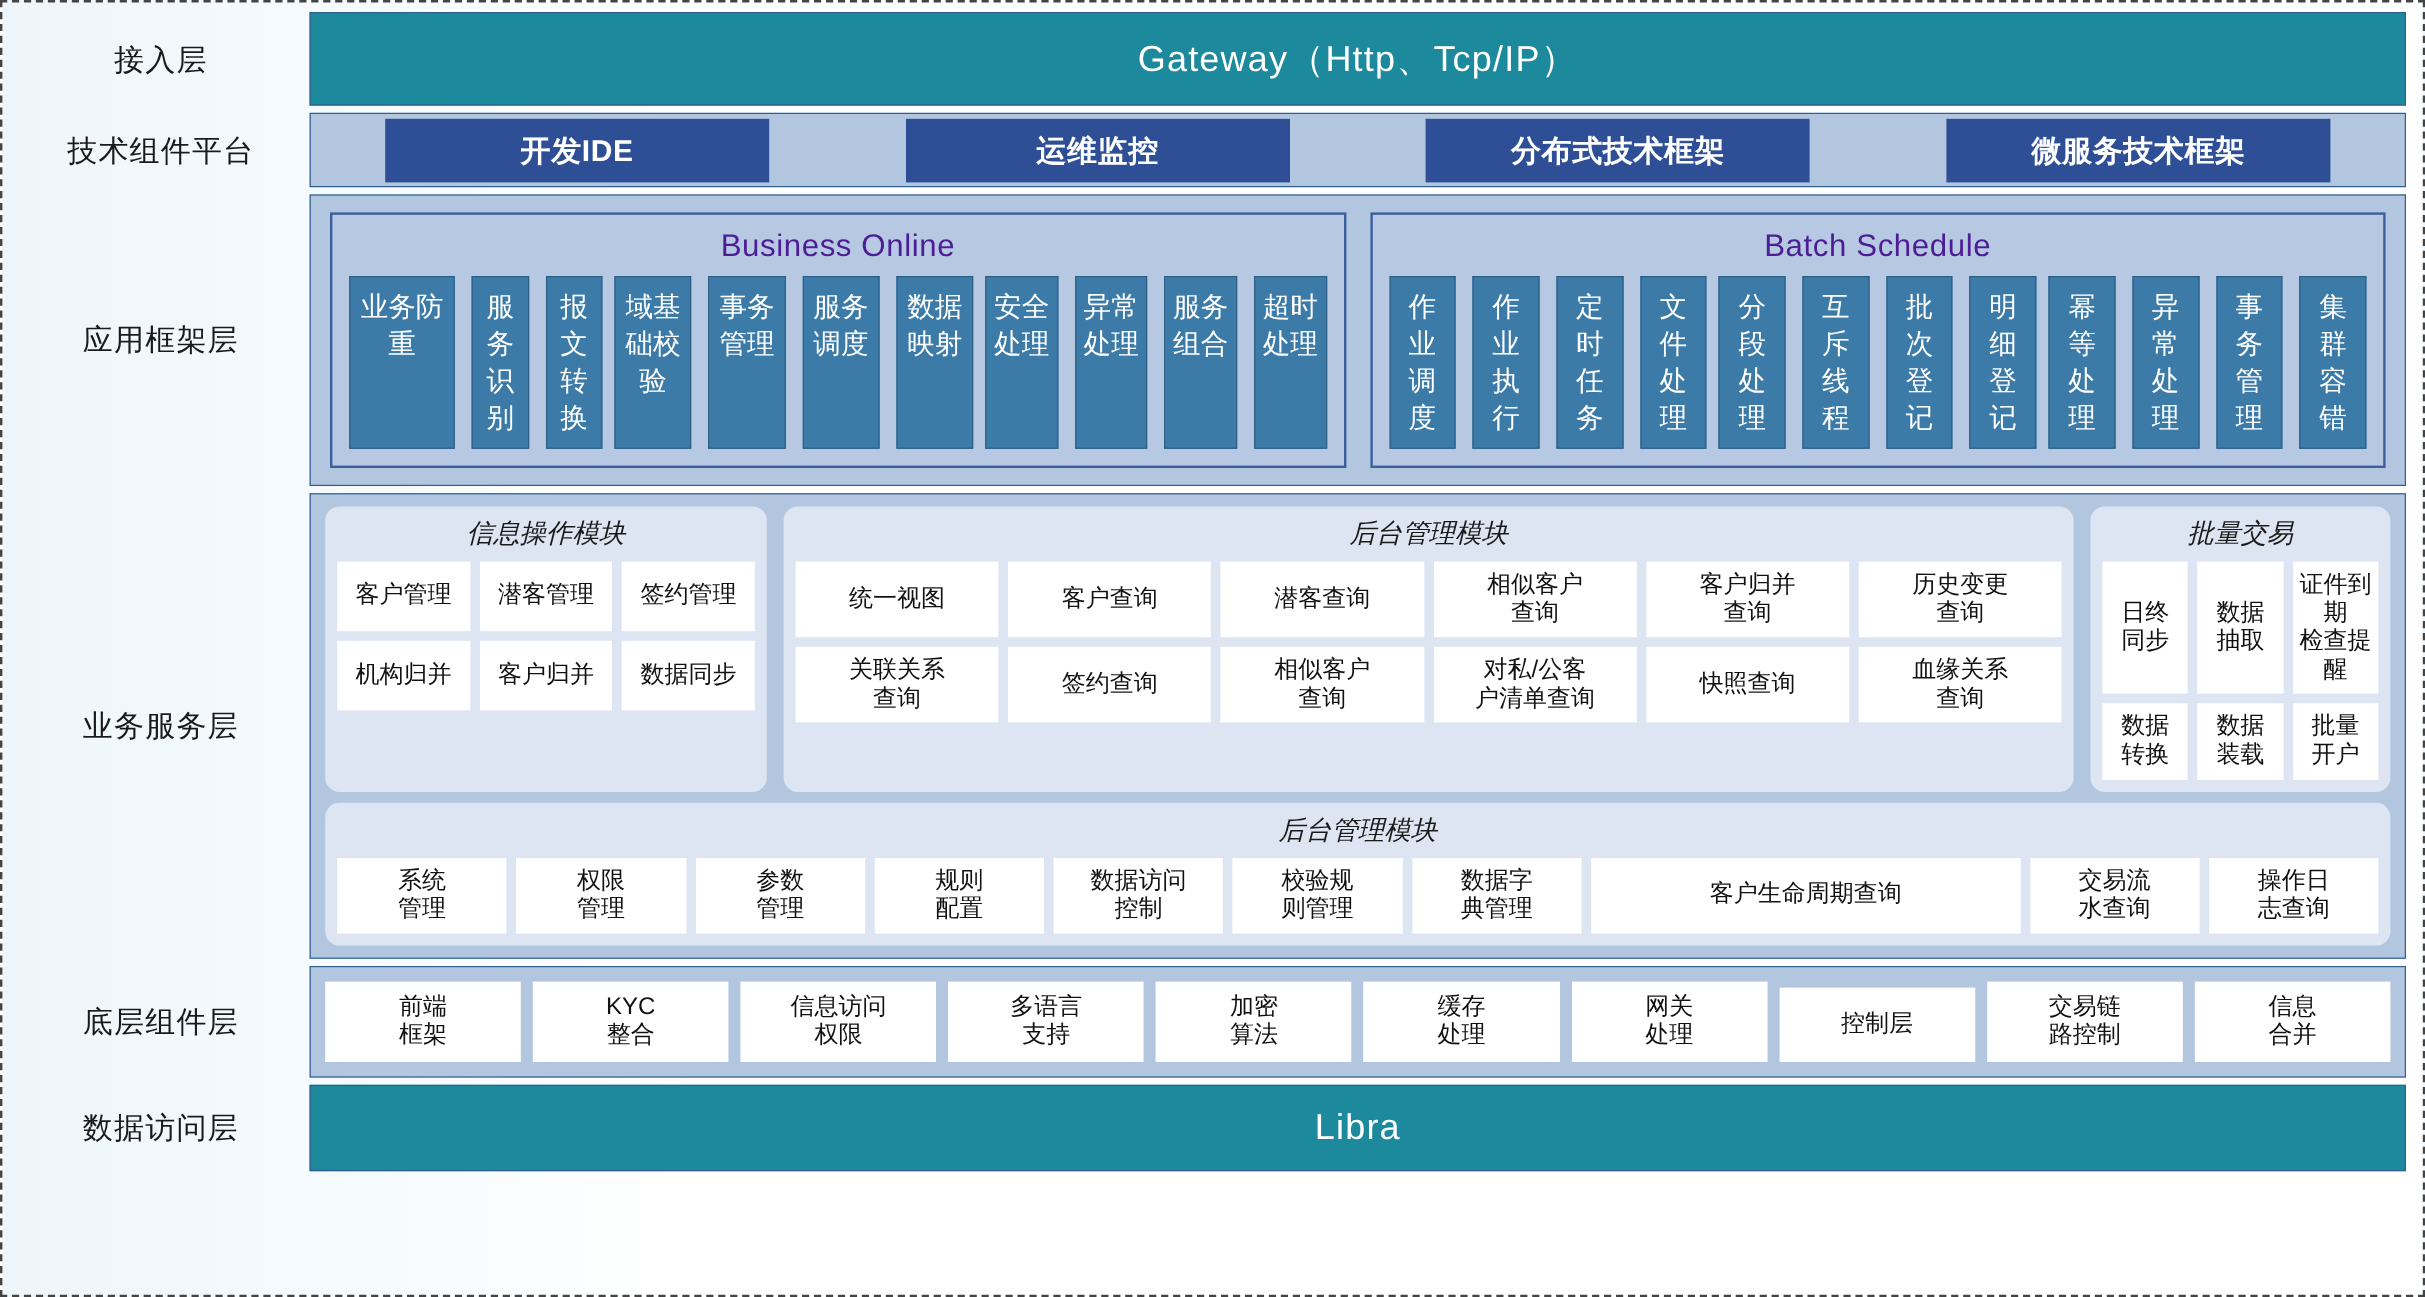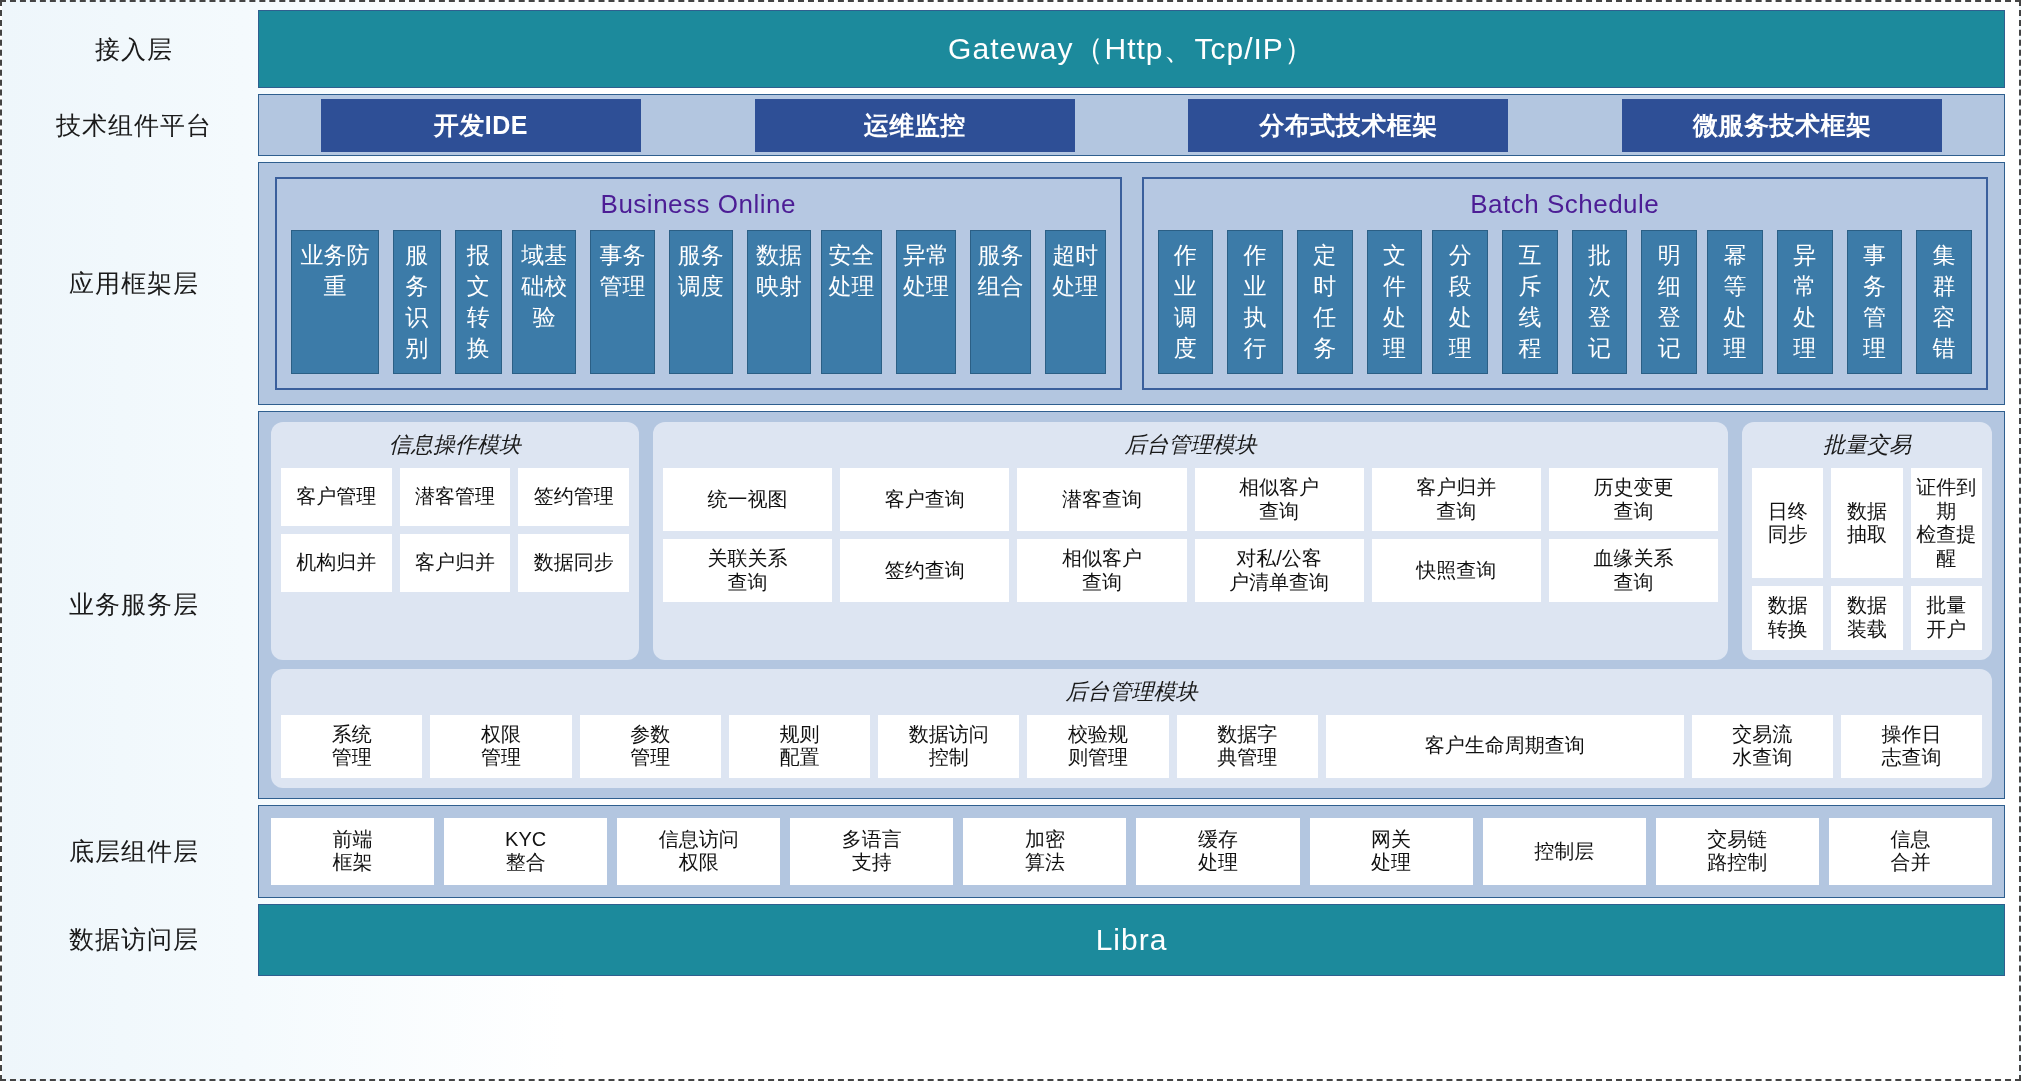--- a/index.html
+++ b/index.html
@@ -164,20 +164,21 @@
   .panel-admin { flex: 1; }
 
   
   .bottom-band {
     flex: 1;
     background: #b3c6e0;
     border: 1px solid #2f5f8f;
     display: flex;
     gap: 10px;
     padding: 12px 12px;
+    align-items: flex-end;
   }
   .bottom-cell {
     background: #ffffff;
     color: #111;
     font-size: 20px;
     line-height: 1.18;
     text-align: center;
     display: flex;
     align-items: center;
     justify-content: center;

